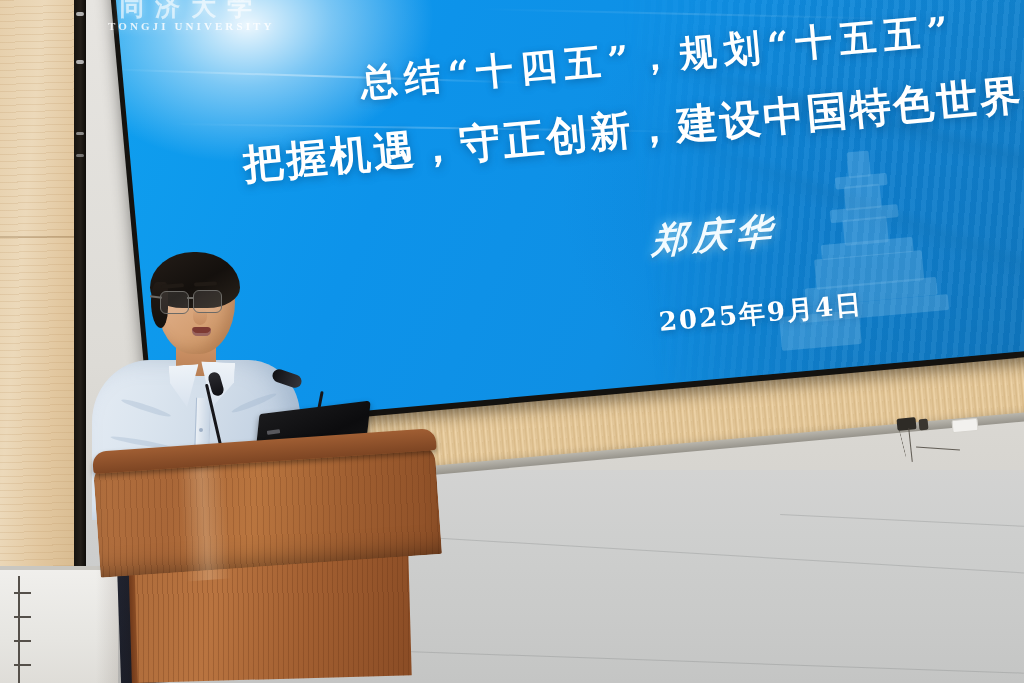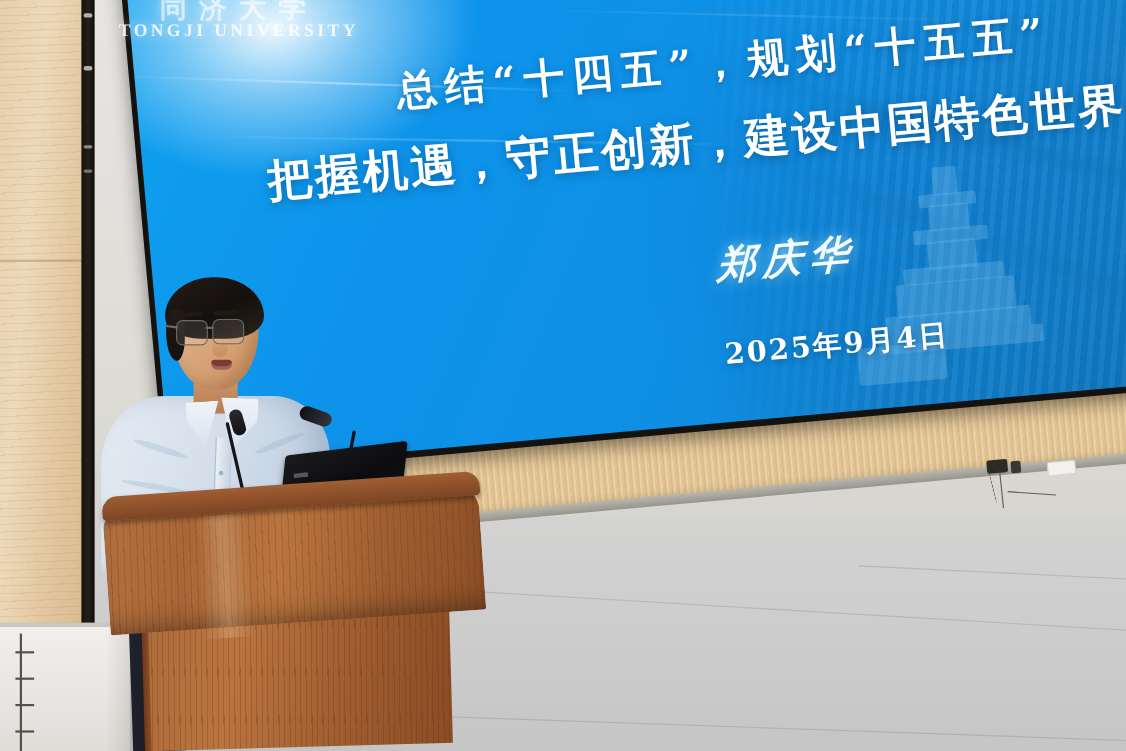--- a/index.html
+++ b/index.html
@@ -194,21 +194,21 @@
   .logo-cn {
     font-family: "DejaVu Serif", "Liberation Serif", serif;
     font-size: 25px;
     font-weight: 700;
     letter-spacing: 11px;
     line-height: 1;
     color: rgba(255,255,255,0.62);
   }
   .logo-en {
     font-family: "Liberation Serif", serif;
-    font-size: 16px;
+    font-size: 11px;
     font-weight: 700;
     letter-spacing: 3.1px;
     color: rgba(255,255,255,0.82);
     margin-top: 1px;
   }
   .slide-body {
     position: absolute;
     left: 0; top: 0; width: 100%; height: 100%;
     z-index: 5;
   }

